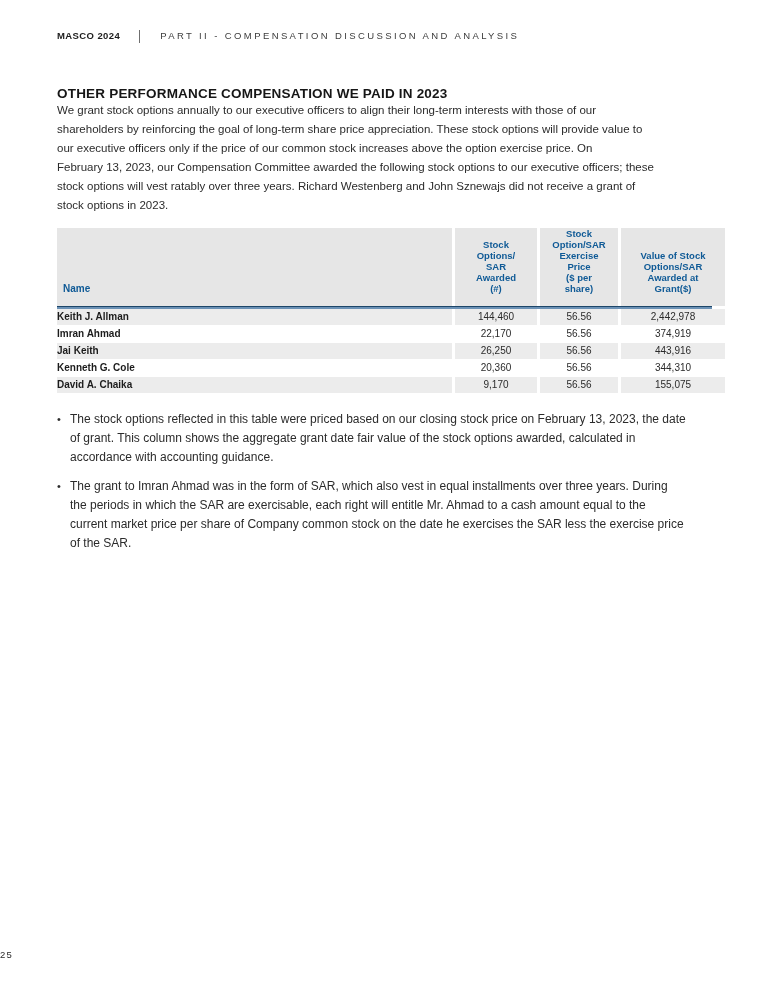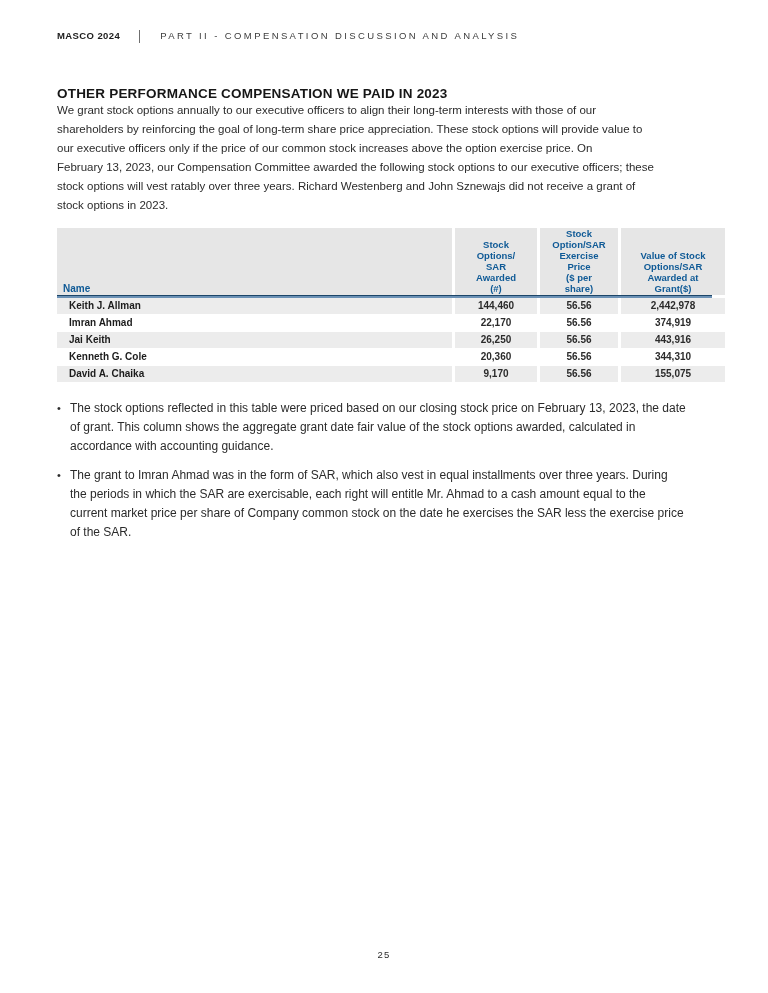--- a/index.html
+++ b/index.html
@@ -62,34 +62,34 @@
   }
 
   
   .ctable { margin-top: 13px; width: 655px; }
   .t-header-row { display: flex; }
   .t-cell { flex: none; }
   .c-name  { width: 395px; }
   .c-opts  { width: 82px; }
   .c-price { width: 78px; }
   .c-value { width: 104px; }
-  .gut { margin-left: 3px; font-weight: bold; }
+  .gut { margin-left: 3px; }
   .t-header-row .t-cell {
     background: #e6e6e6;
     min-height: 66px;
     display: flex;
     align-items: flex-end;
     justify-content: center;
     text-align: center;
     font-size: 9.5px;
     line-height: 11px;
     font-weight: bold;
     color: #0f5a96;
     white-space: pre-line;
-    padding-bottom: 1px;
+    padding-bottom: 12px;
   }
   .t-header-row .c-name {
     justify-content: flex-start;
     text-align: left;
     padding-left: 6px;
     font-size: 10px;
   }
   .header-rule {
     height: 3px;
     background: linear-gradient(to bottom, #1d4669 0px, #1d4669 1px, #6b91b5 1px, #6b91b5 3px);
@@ -99,21 +99,21 @@
     height: 17px;
     line-height: 16px;
     font-size: 10px;
     border-bottom: 1px solid #ffffff;
     background: #ffffff;
   }
   .t-row.shaded .t-cell { background: #ececec; }
   .t-row .c-name {
     font-weight: bold;
     color: #1c1c1c;
-    padding-left: 12px;
+    padding-left: 0;
   }
   .t-row .c-opts, .t-row .c-price, .t-row .c-value {
     text-align: center;
     color: #2b2b2b;
   }
 
   
   .notes { margin-top: 16px; }
   .note { display: flex; margin-bottom: 10px; }
   .note-bullet {
@@ -130,21 +130,21 @@
     color: #2b2b2b;
     white-space: pre-line;
   }
 
   
   .page-footer {
     position: absolute;
     bottom: 33px;
     left: 0;
     width: 100%;
-    text-align: center;
+    text-align: left;
     font-size: 9.5px;
     letter-spacing: 1.2px;
     color: #2b2b2b;
   }
 </style>
 </head>
 <body>
 
 <div class="page">
   <div class="content">

